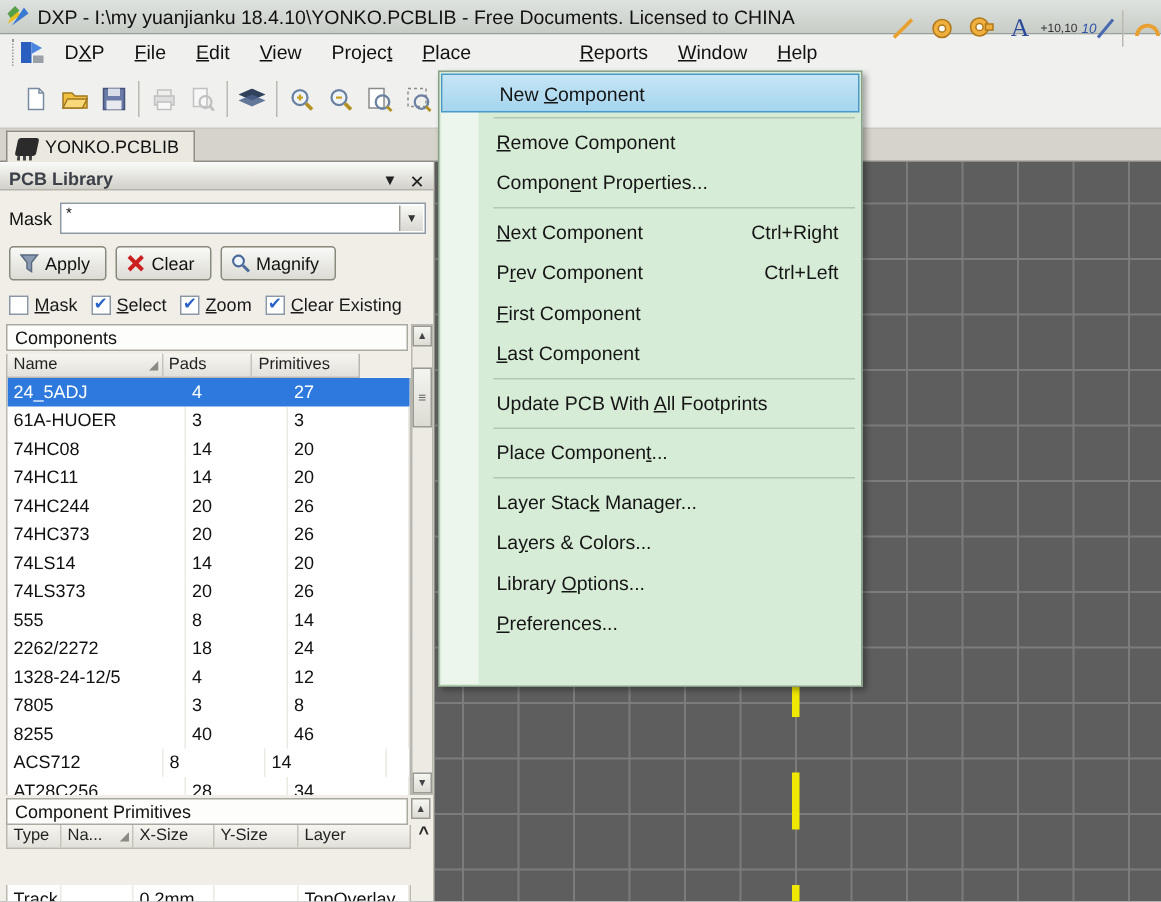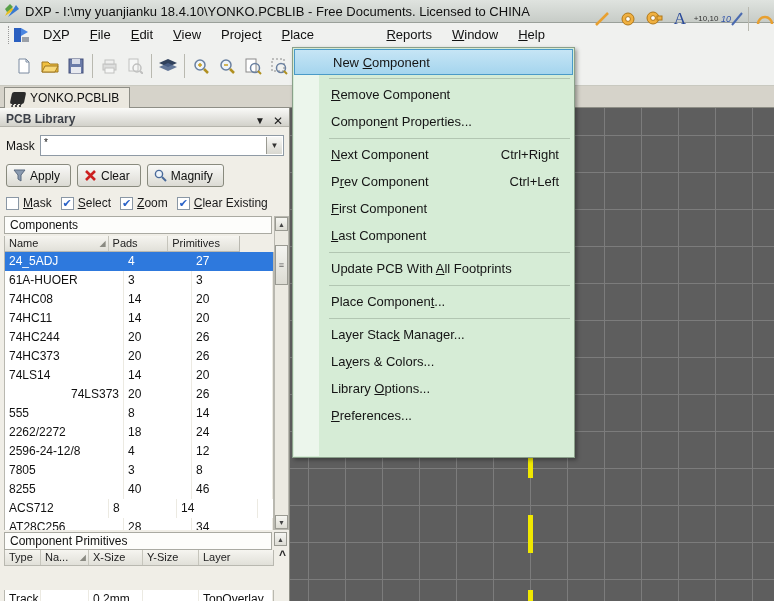--- a/index.html
+++ b/index.html
@@ -378,36 +378,36 @@
         <span class="tcell" style="width:119px;">74HC373</span>
           <span class="tcell" style="width:68px;">20</span>
           <span class="tcell" style="width:81px;">26</span>
       </div>
       <div class="trow">
         <span class="tcell" style="width:119px;">74LS14</span>
           <span class="tcell" style="width:68px;">14</span>
           <span class="tcell" style="width:81px;">20</span>
       </div>
       <div class="trow">
-        <span class="tcell" style="width:119px;text-align:right;">74LS373</span>
+        <span class="tcell" style="width:119px;">74LS373</span>
           <span class="tcell" style="width:68px;">20</span>
           <span class="tcell" style="width:81px;">26</span>
       </div>
       <div class="trow">
         <span class="tcell" style="width:119px;">555</span>
           <span class="tcell" style="width:68px;">8</span>
           <span class="tcell" style="width:81px;">14</span>
       </div>
       <div class="trow">
         <span class="tcell" style="width:119px;">2262/2272</span>
           <span class="tcell" style="width:68px;">18</span>
           <span class="tcell" style="width:81px;">24</span>
       </div>
       <div class="trow">
-        <span class="tcell" style="width:119px;">2596-24-12/8</span>
+        <span class="tcell" style="width:119px;">1328-24-12/5</span>
           <span class="tcell" style="width:68px;">4</span>
           <span class="tcell" style="width:81px;">12</span>
       </div>
       <div class="trow">
         <span class="tcell" style="width:119px;">7805</span>
           <span class="tcell" style="width:68px;">3</span>
           <span class="tcell" style="width:81px;">8</span>
       </div>
       <div class="trow">
         <span class="tcell" style="width:119px;">8255</span>

